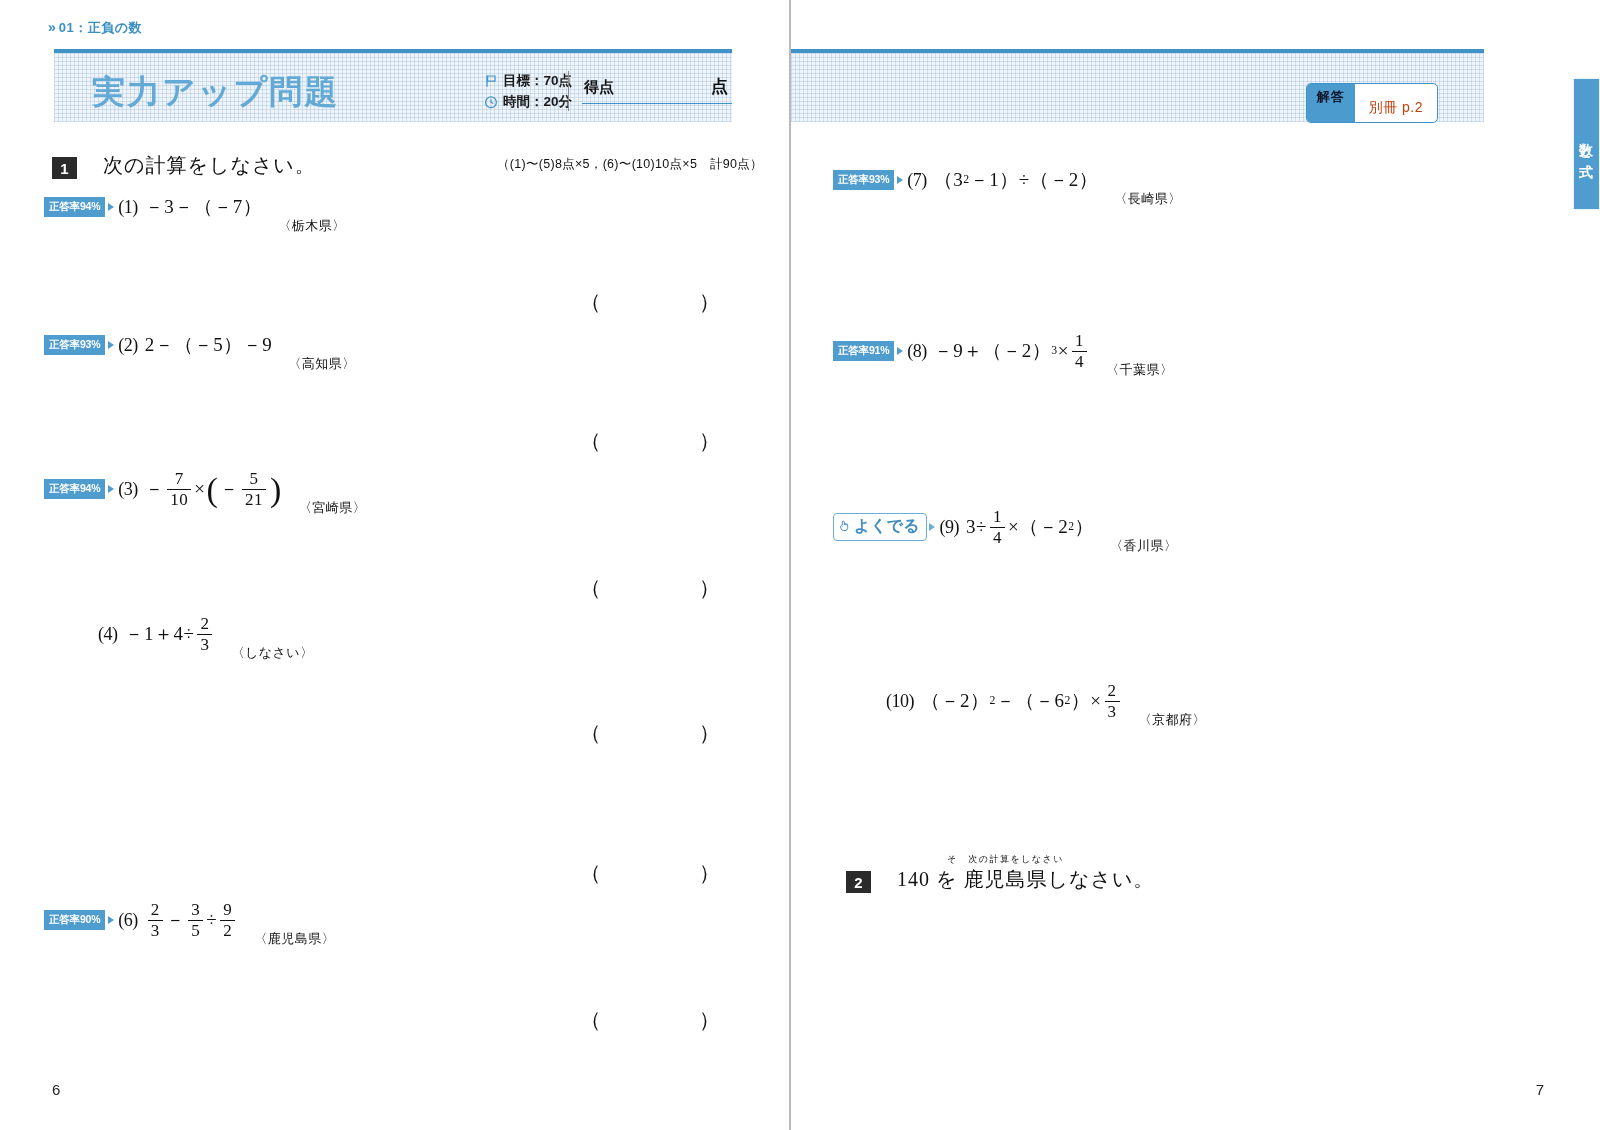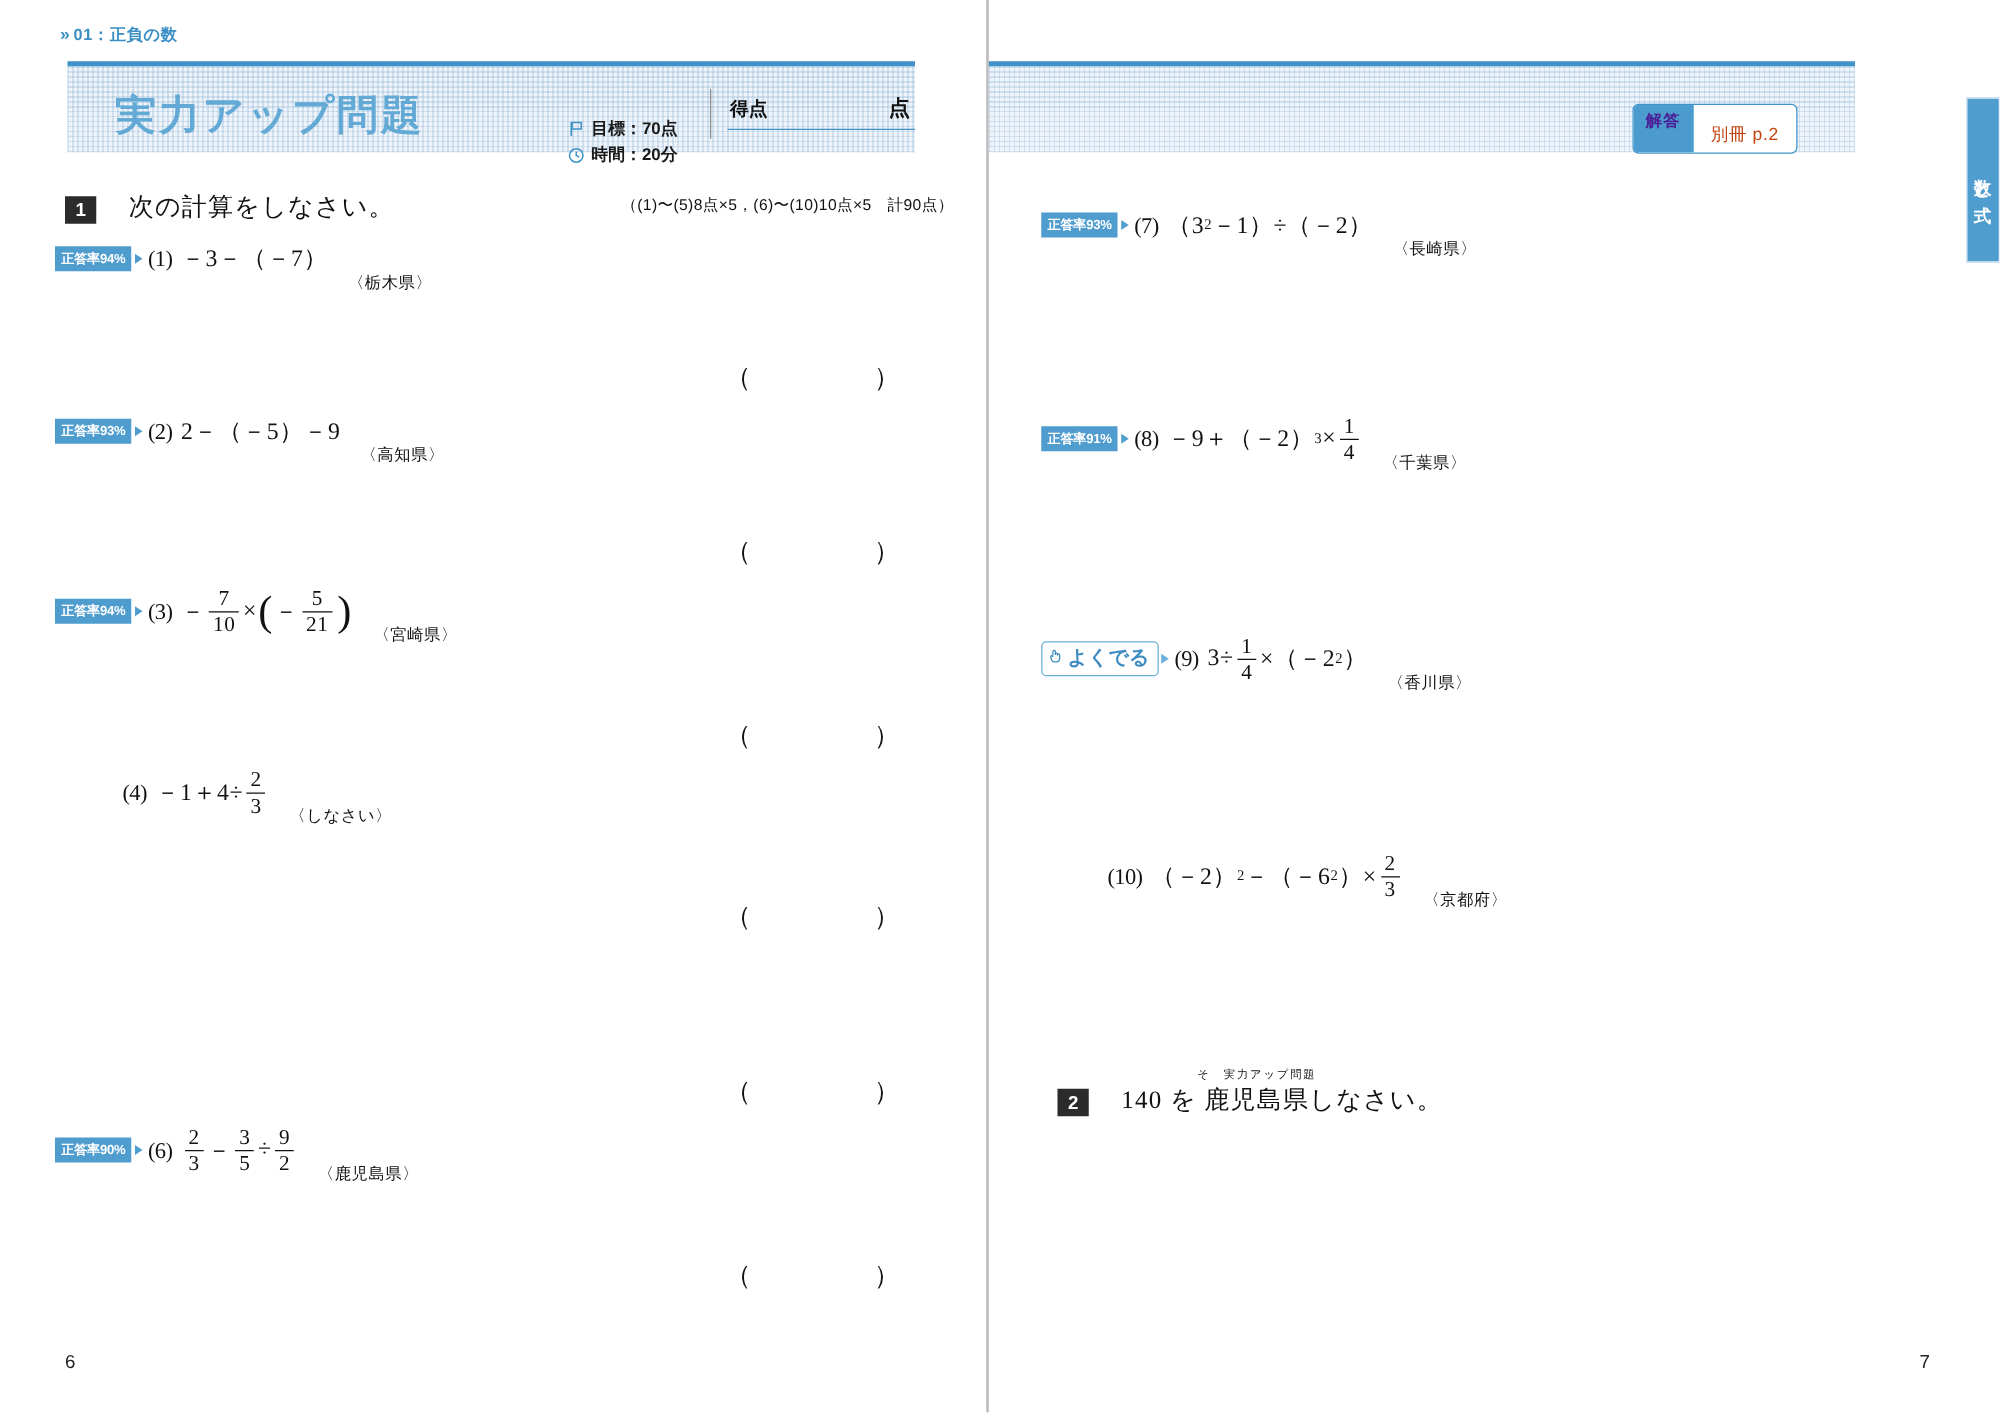--- a/index.html
+++ b/index.html
@@ -51,24 +51,24 @@
   }
   .band-title {
     position: absolute; left: 38px; top: 17px;
     font-family: "Liberation Sans", sans-serif;
     font-size: 33px; font-weight: bold; color: #63a9d6;
     letter-spacing: 2px; white-space: nowrap;
   }
 
   
   .goalbox {
-    position: absolute; left: 400px; top: 17px;
+    position: absolute; left: 430px; top: 17px;
     font-family: "Liberation Sans", sans-serif;
     font-size: 13.5px; font-weight: bold; color: #1a1a1a;
-    line-height: 21px; white-space: nowrap; margin-top: 22px;
+    line-height: 21px; white-space: nowrap;
   }
   .goalbox .row { display: flex; align-items: center; gap: 5px; }
   .mini-icon { display: inline-block; width: 14px; height: 14px; position: relative; }
   .mini-icon svg { display: block; }
 
   .vrule {
     position: absolute; left: 514px; top: 18px;
     width: 1px; height: 40px; background: #8c8c8c;
   }
   .scorebox {
@@ -85,21 +85,21 @@
 
   
   .ansref {
     position: absolute; right: 46px; top: 30px;
     display: flex; align-items: stretch;
     border: 1.5px solid #3f93c8; border-radius: 5px;
     overflow: hidden; background: #fff;
     font-family: "Liberation Sans", sans-serif;
   }
   .ansref .lbl {
-    background: #4c9bcf; color: #4c1d95; font-size: 13px; font-weight: bold;
+    background: #4c9bcf; color: #0f172a; font-size: 13px; font-weight: bold;
     padding: 4px 10px 5px; letter-spacing: 1px;
   }
   .ansref .val {
     color: #c2410c; font-size: 14px; font-weight: normal;
     padding: 15px 14px 5px; letter-spacing: .5px;
   }
 
   
   .thumbtab {
     position: absolute; right: 0; top: 78px;
@@ -439,19 +439,19 @@
         <span class="frac">
           <span class="num">2</span>
           <span class="den">3</span>
         </span>
       </span>
       <span class="pref">〈京都府〉</span>
     </div>
 
     <div class="big-q" style="left:55px; top:866px;">
       <span class="qnum">2</span>
-      <span class="stem"><span>140 を </span><span class="ruby-wrap"><span class="rb">そ　実力アップ問題</span><span>鹿児島県</span></span><span>しなさい。</span></span>
+      <span class="stem"><span>140 を </span><span class="ruby-wrap"><span class="rb">そ　次の計算をしなさい</span><span>鹿児島県</span></span><span>しなさい。</span></span>
     </div>
 
     <div class="folio folio-right">7</div>
   </div>
 
 </div>
 
 </body></html>

